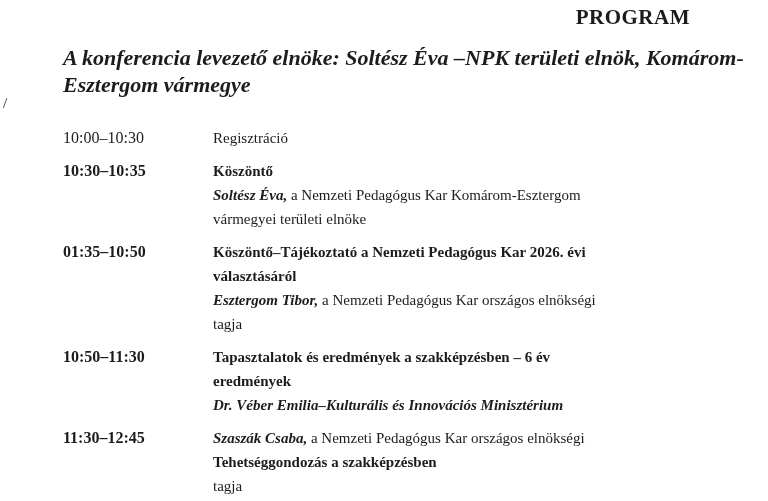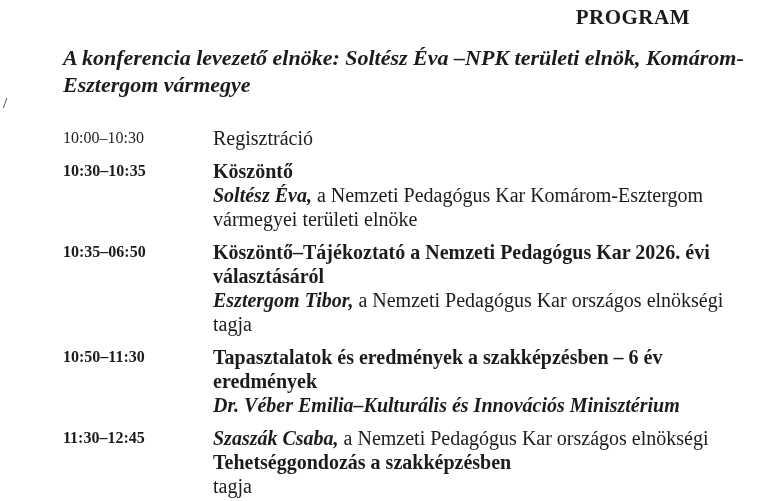--- a/index.html
+++ b/index.html
@@ -55,21 +55,21 @@
   .time {
     width: 150px;
     flex: 0 0 150px;
     font-size: 16px;
     line-height: 24px;
     white-space: nowrap;
   }
   .time.bold { font-weight: bold; }
   .desc {
     flex: 1 1 auto;
-    font-size: 20px;
+    font-size: 15px;
     line-height: 24px;
   }
   .desc .line { white-space: nowrap; }
   .seg-regular { font-weight: normal; font-style: normal; }
   .seg-bold { font-weight: bold; font-style: normal; margin-top: 13px; }
   .seg-bold-italic { font-weight: bold; font-style: italic; }
 </style>
 </head>
 <body>
 
@@ -95,21 +95,21 @@
       </div>
       <div class="row">
         <div class="time bold">10:30–10:35</div>
         <div class="desc">
           <div class="line"><span class="seg-bold">Köszöntő</span></div>
           <div class="line"><span class="seg-bold-italic">Soltész Éva,</span><span class="seg-regular"> a Nemzeti Pedagógus Kar Komárom-Esztergom</span></div>
           <div class="line"><span class="seg-regular">vármegyei területi elnöke</span></div>
         </div>
       </div>
       <div class="row">
-        <div class="time bold">10:35–06:50</div>
+        <div class="time bold">01:35–10:50</div>
         <div class="desc">
           <div class="line"><span class="seg-bold">Köszöntő–Tájékoztató a Nemzeti Pedagógus Kar 2026. évi</span></div>
           <div class="line"><span class="seg-bold">választásáról</span></div>
           <div class="line"><span class="seg-bold-italic">Esztergom Tibor,</span><span class="seg-regular"> a Nemzeti Pedagógus Kar országos elnökségi</span></div>
           <div class="line"><span class="seg-regular">tagja</span></div>
         </div>
       </div>
       <div class="row">
         <div class="time bold">10:50–11:30</div>
         <div class="desc">

